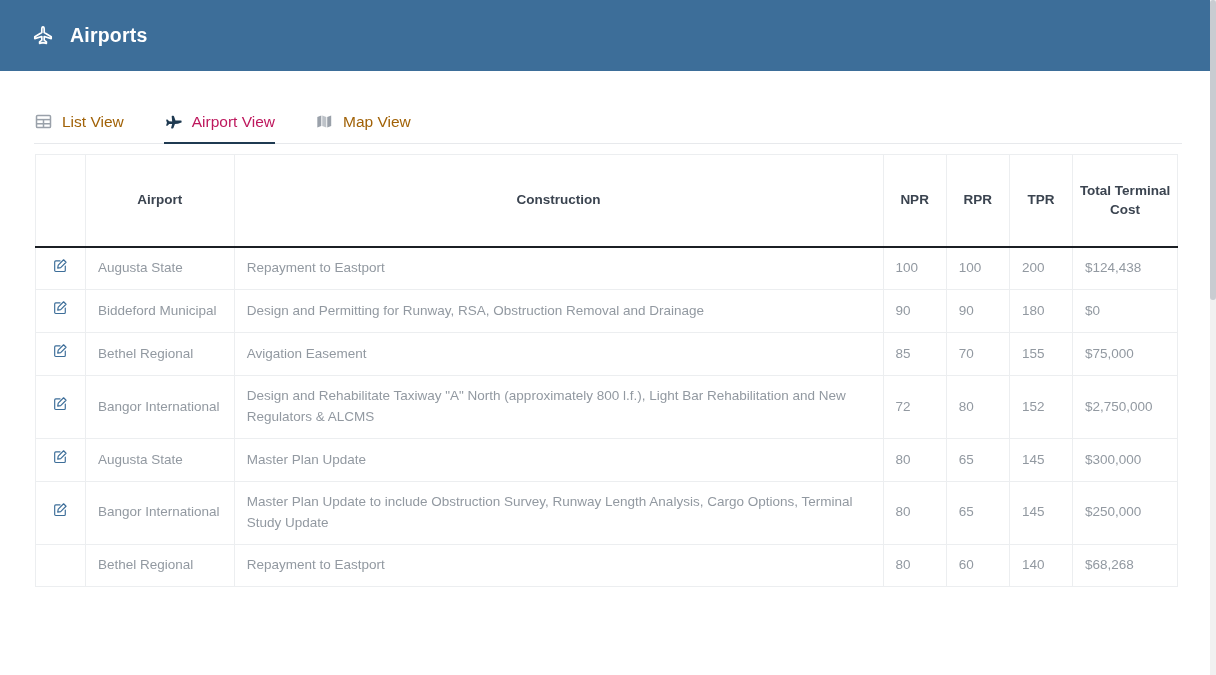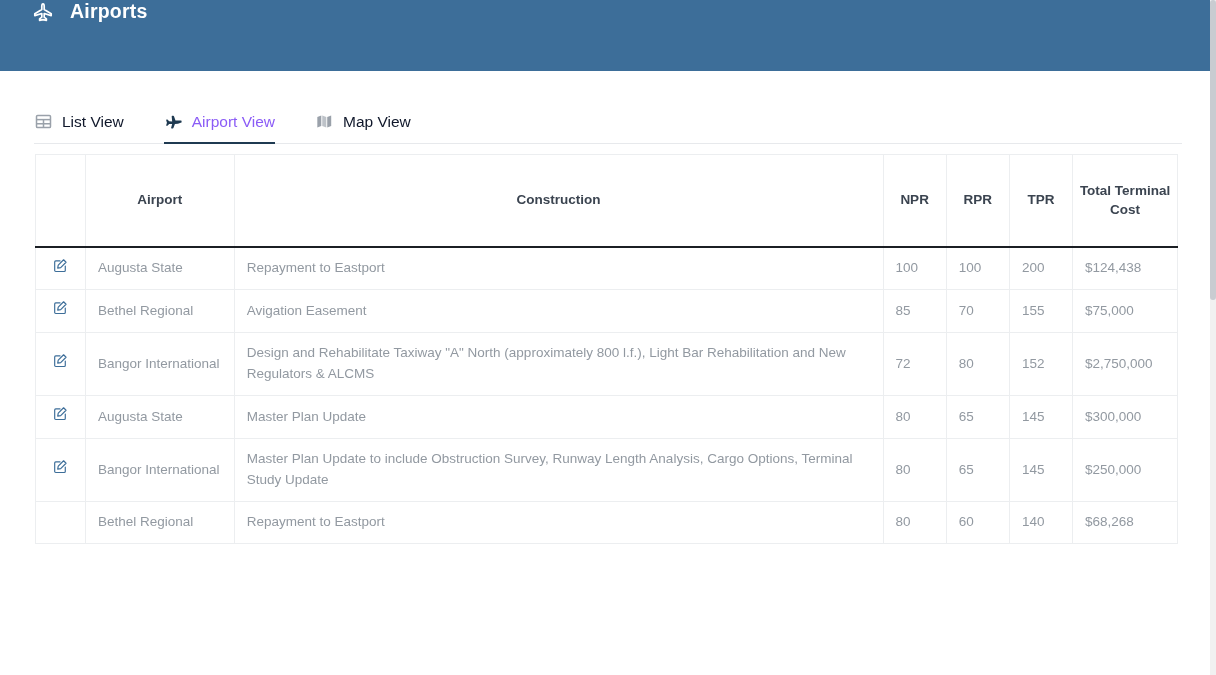--- a/index.html
+++ b/index.html
@@ -9,21 +9,21 @@
     overflow: hidden;
     background: #ffffff;
     font-family: "Liberation Sans", sans-serif;
   }
 
   
   .app-header {
     height: 71px;
     background: #3d6e99;
     display: flex;
-    align-items: flex-start;
+    align-items: center;
     padding-left: 30px;
     color: #ffffff;
   }
   .app-header .plane-badge {
     width: 26px; height: 26px;
     display: flex; align-items: center; justify-content: center;
     margin-right: 14px;
   }
   .app-header .plane-badge svg { display: block; }
   .app-title {
@@ -44,35 +44,35 @@
     height: 73px;
     border-bottom: 1px solid #e7e9ec;
   }
   .tab {
     display: flex;
     align-items: center;
     gap: 9px;
     padding: 0 0 11px 0;
     margin-right: 40px;
     font-size: 15.5px;
-    color: #0f172a;
+    color: #a16207;
     border-bottom: 2.5px solid transparent;
     position: relative;
     top: 1px;
     cursor: pointer;
     white-space: nowrap;
   }
   .tab .tab-icon {
     width: 19px; height: 19px;
     display: flex; align-items: center; justify-content: center;
     flex: 0 0 19px;
   }
   .tab .tab-icon svg { display: block; }
   .tab.active {
-    color: #8b5cf6;
+    color: #be185d;
     border-bottom-color: #1f3a51;
   }
   .tab .tab-label { line-height: 1; }
 
   
   .table-scroll {
     padding: 10px 35px 0 35px;
     overflow: hidden;
     height: 501px;
   }
@@ -221,20 +221,34 @@
           <td class="c-tpr">200</td>
           <td class="c-cost">$124,438</td>
         </tr>
         <tr>
           <td class="c-edit"><span class="edit-icon">
               <svg width="15" height="15" viewBox="0 0 16 16" fill="none" stroke="#3d6e99" stroke-width="1.25" stroke-linecap="round" stroke-linejoin="round">
                 <path d="M13.1 8.6v4.7c0 .6-.5 1.1-1.1 1.1H2.9c-.6 0-1.1-.5-1.1-1.1V4.2c0-.6.5-1.1 1.1-1.1h4.6"></path>
                 <path d="M11.3 1.9l2.6 2.6-5.7 5.7-3.2.6.6-3.2z"></path>
               </svg>
             </span></td>
+          <td class="c-air">Biddeford Municipal</td>
+          <td class="c-desc">Design and Permitting for Runway, RSA, Obstruction Removal and Drainage</td>
+          <td class="c-npr">90</td>
+          <td class="c-rpr">90</td>
+          <td class="c-tpr">180</td>
+          <td class="c-cost">$0</td>
+        </tr>
+        <tr>
+          <td class="c-edit"><span class="edit-icon">
+              <svg width="15" height="15" viewBox="0 0 16 16" fill="none" stroke="#3d6e99" stroke-width="1.25" stroke-linecap="round" stroke-linejoin="round">
+                <path d="M13.1 8.6v4.7c0 .6-.5 1.1-1.1 1.1H2.9c-.6 0-1.1-.5-1.1-1.1V4.2c0-.6.5-1.1 1.1-1.1h4.6"></path>
+                <path d="M11.3 1.9l2.6 2.6-5.7 5.7-3.2.6.6-3.2z"></path>
+              </svg>
+            </span></td>
           <td class="c-air">Bethel Regional</td>
           <td class="c-desc">Avigation Easement</td>
           <td class="c-npr">85</td>
           <td class="c-rpr">70</td>
           <td class="c-tpr">155</td>
           <td class="c-cost">$75,000</td>
         </tr>
         <tr>
           <td class="c-edit"><span class="edit-icon">
               <svg width="15" height="15" viewBox="0 0 16 16" fill="none" stroke="#3d6e99" stroke-width="1.25" stroke-linecap="round" stroke-linejoin="round">

